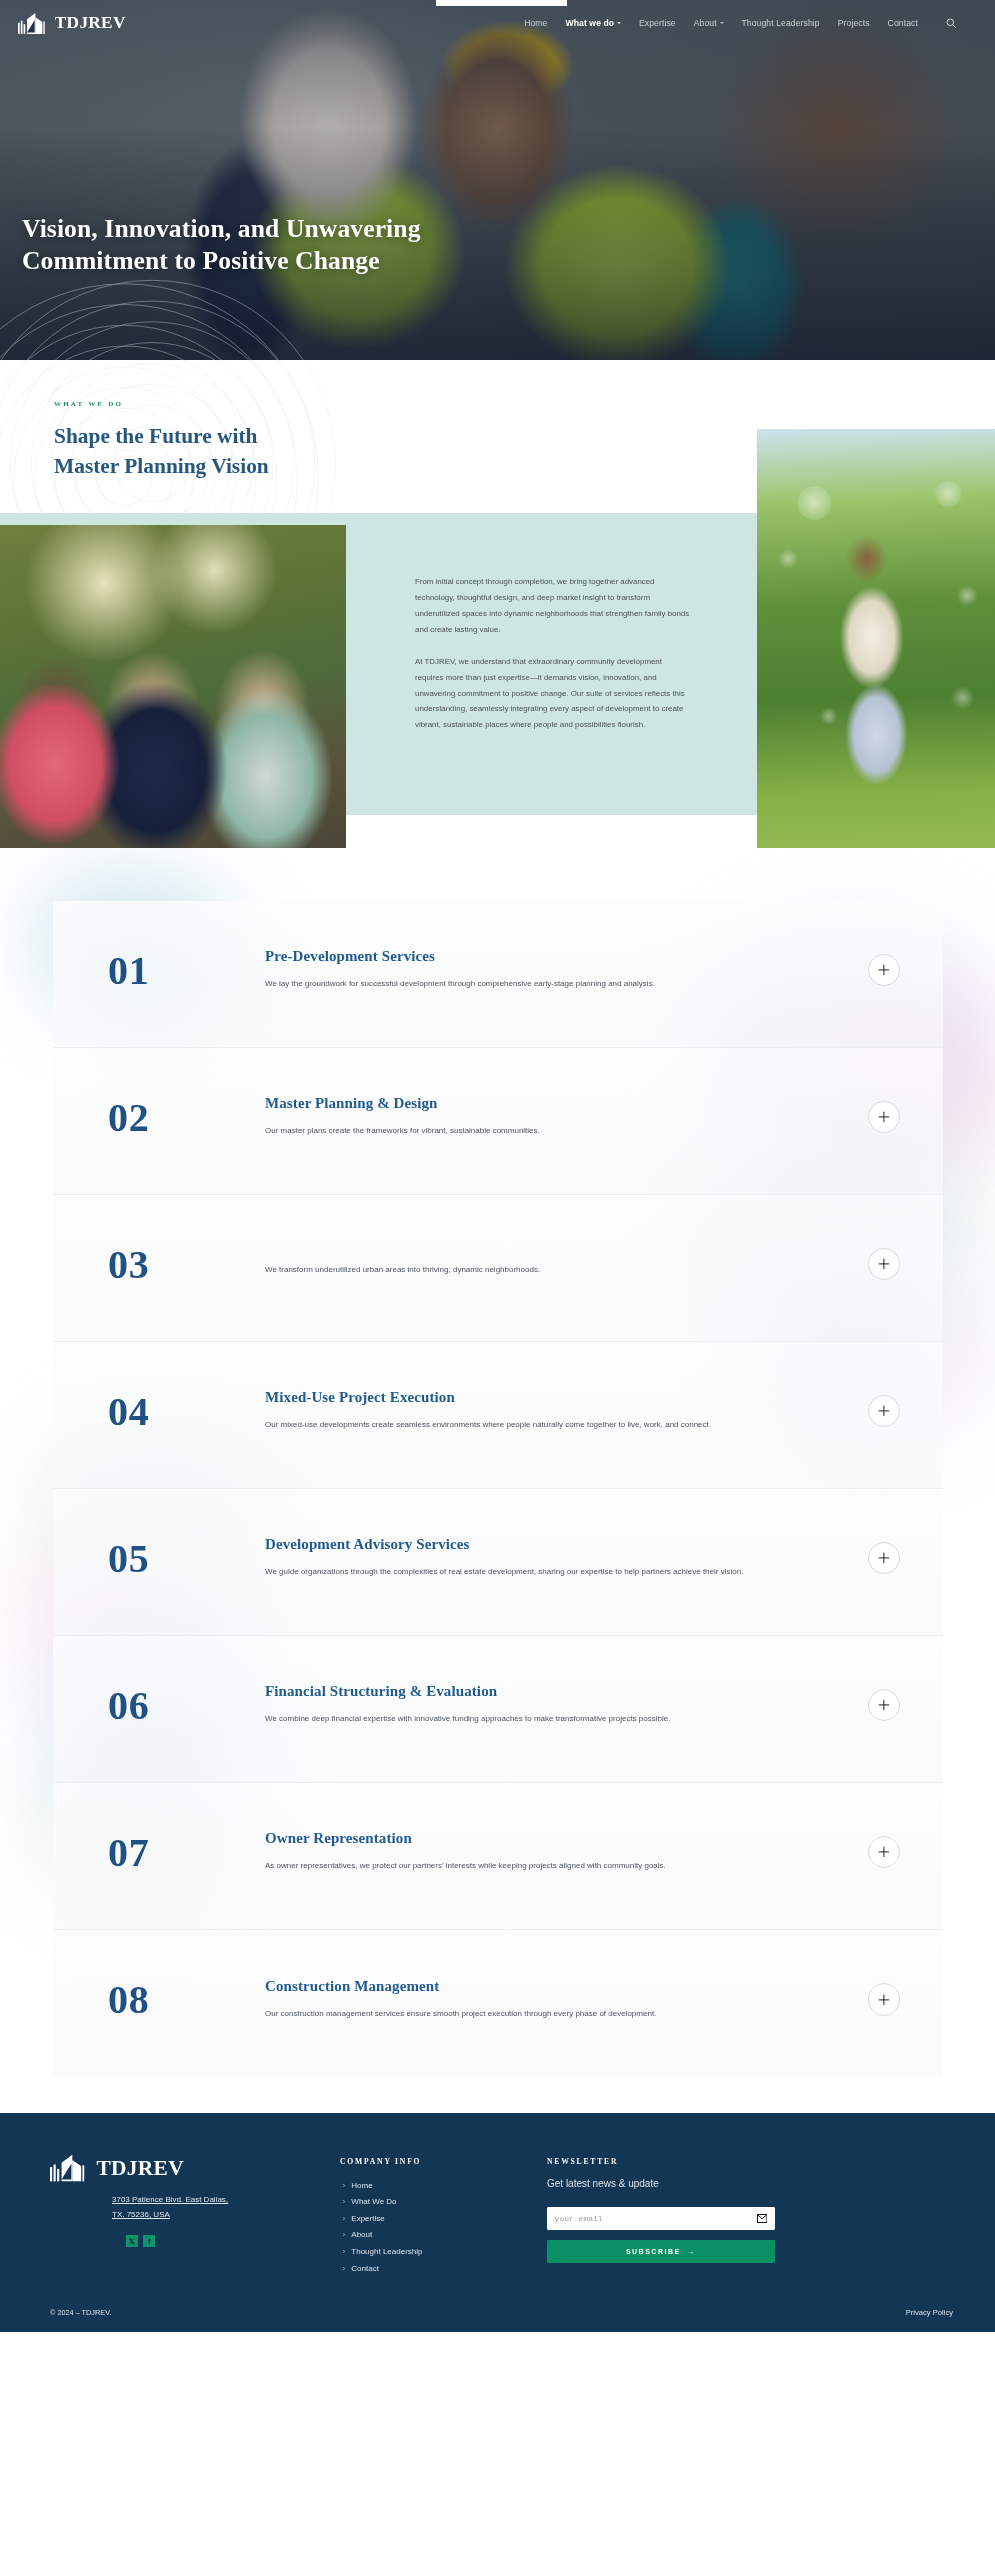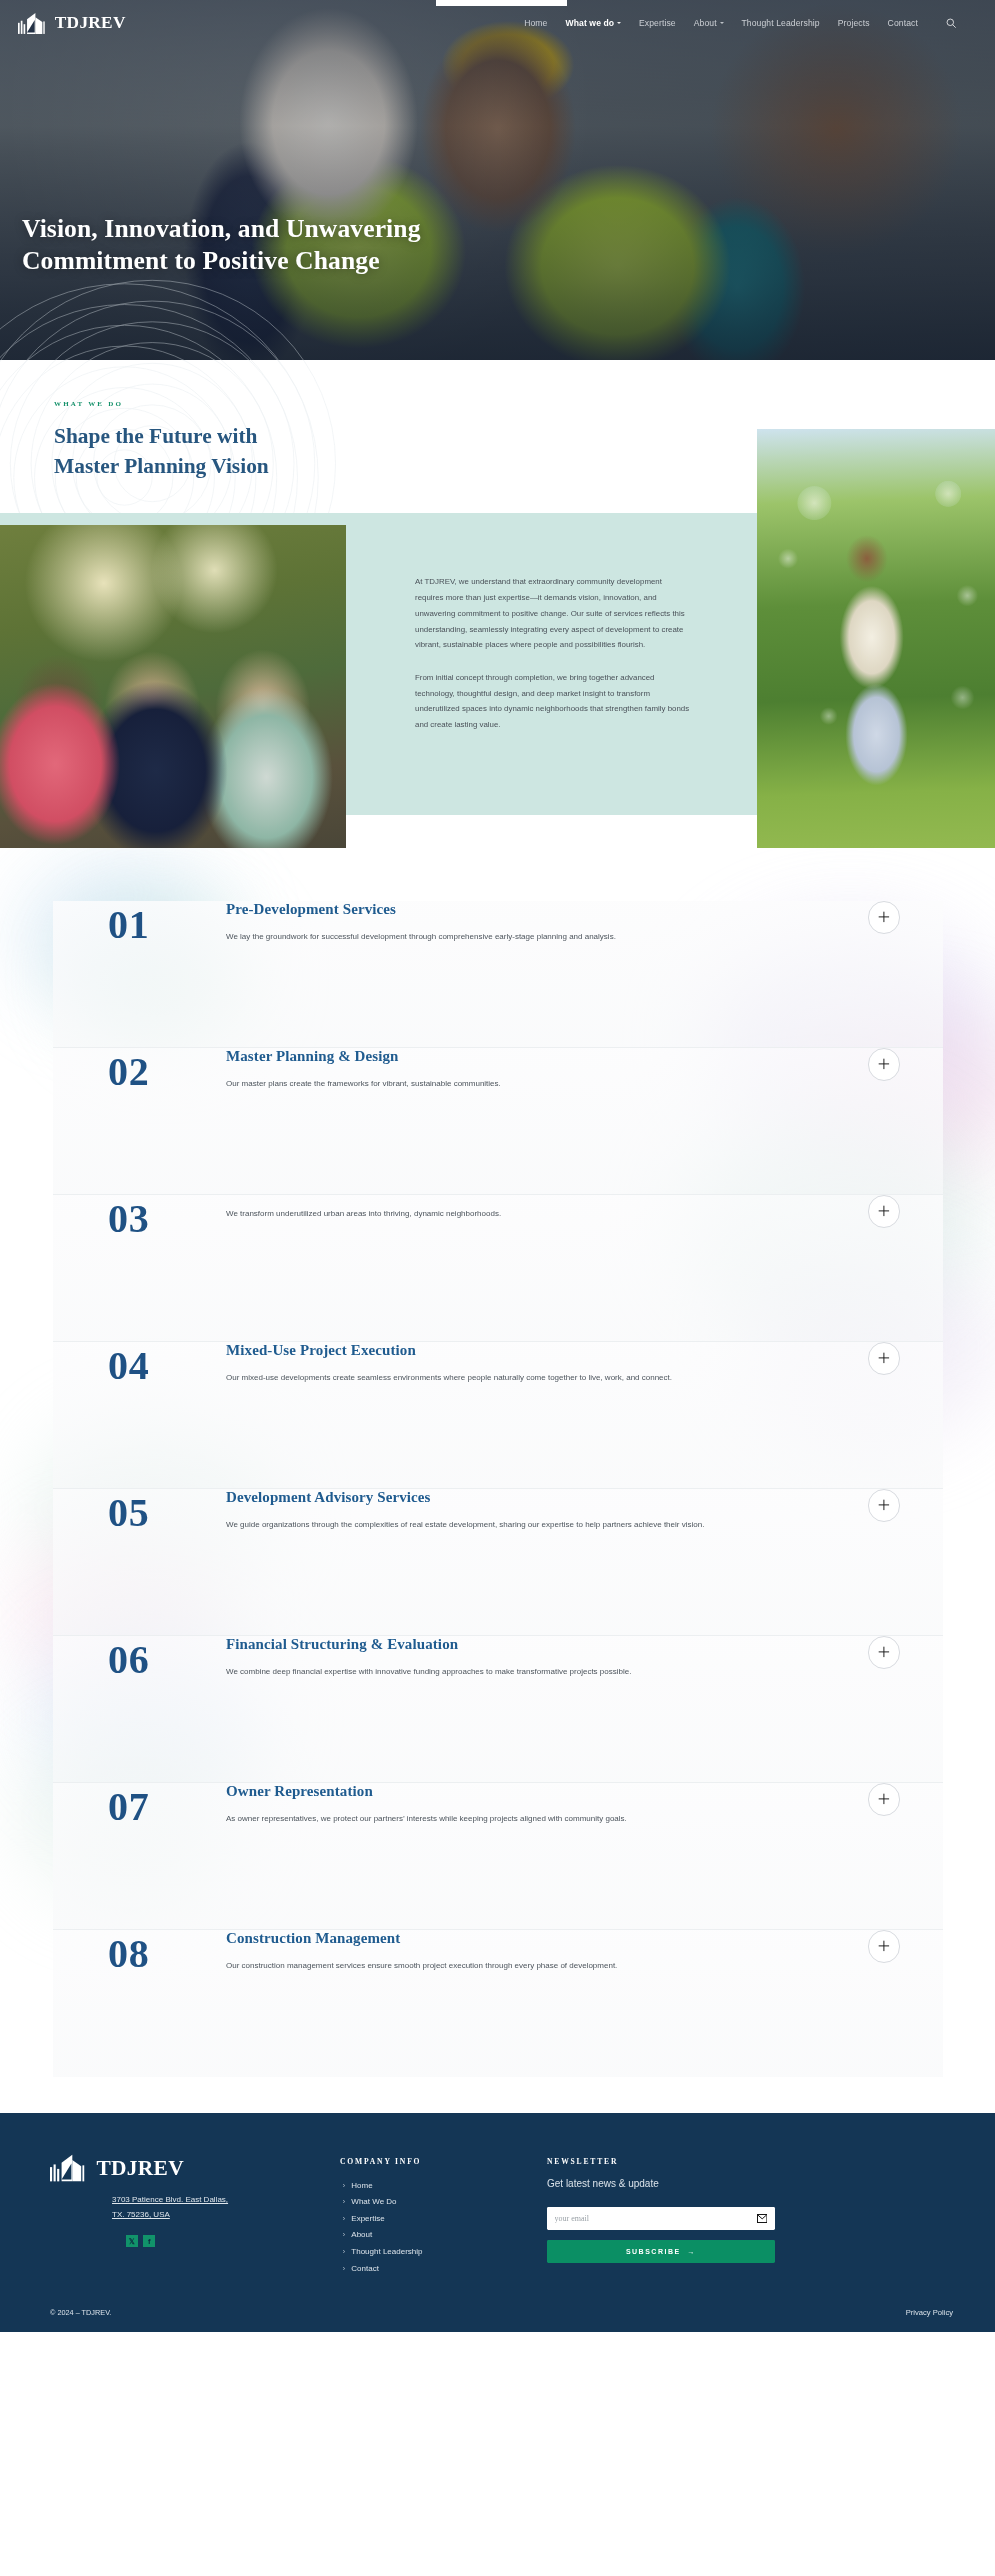--- a/index.html
+++ b/index.html
@@ -150,25 +150,26 @@
   }
   .mint-text p + p { margin-top: 16.6px; }
 
   
   .services { position: relative; background: #fff; padding: 53px 0 36px; }
   .blobs { position: absolute; inset: 0; pointer-events: none; overflow: hidden; }
   .blob { position: absolute; border-radius: 50%; filter: blur(40px); }
   .acc-wrap { position: relative; width: 890px; margin: 0 auto; z-index: 2; }
   .acc-item {
     position: relative;
-    display: flex; align-items: flex-start;
+    display: flex; align-items: center;
     min-height: 147px;
     padding: 0 43px 8px 55px;
     background: linear-gradient(180deg, rgba(252,252,253,.86) 0%, rgba(248,249,250,.72) 100%);
     border-bottom: 0.7px solid #eceff1;
+    gap: 39px;
   }
   .acc-item:last-child { border-bottom: none; }
   .acc-num {
     font-family: "Liberation Serif", serif;
     color: #1f5184; font-size: 40px; font-weight: 700;
     width: 118px; flex: none; letter-spacing: 0.7px;
   }
   .acc-main { flex: 1; min-width: 0; }
   .acc-title {
     font-family: "Liberation Serif", serif;
@@ -219,21 +220,21 @@
     cursor: pointer;
   }
   .f-chev { font-size: 7px; color: #b9c6d2; }
   .f-sub { margin-top: 11.8px; color: #dbe3ea; font-size: 10px; }
   .f-input {
     margin-top: 18.7px; height: 23px; background: #fff; border-radius: 1.4px;
     display: flex; align-items: center; padding: 0 7.6px;
   }
   .f-input input {
     border: 0; outline: 0; flex: 1; font-size: 8px; color: #5b6268;
-    font-family: Liberation Serif, serif; background: transparent;
+    font-family: Liberation Mono, monospace; background: transparent;
   }
   .f-input input::placeholder { color: #9aa1a7; }
   .f-subscribe {
     margin-top: 9.7px; height: 23px; background: #0b8f64; border: 0;
     color: #fff; font-size: 7px; letter-spacing: 1.5px; font-weight: 700;
     display: flex; align-items: center; justify-content: center; gap: 7px;
     cursor: pointer; font-family: "Liberation Sans", sans-serif; border-radius: 1.4px;
     width: 100%;
   }
   .footer-bottom {
@@ -334,22 +335,22 @@
       <h2 class="wwd-title">
         <span>Shape the Future with</span><br>
         <span>Master Planning Vision</span>
       </h2>
     </div>
 
     <div class="wwd-body">
       <div class="mint-panel"></div>
       <div class="left-photo"></div>
       <div class="mint-text">
+        <p>From initial concept through completion, we bring together advanced technology, thoughtful design, and deep market insight to transform underutilized spaces into dynamic neighborhoods that strengthen family bonds and create lasting value.</p>
         <p>At TDJREV, we understand that extraordinary community development requires more than just expertise—it demands vision, innovation, and unwavering commitment to positive change. Our suite of services reflects this understanding, seamlessly integrating every aspect of development to create vibrant, sustainable places where people and possibilities flourish.</p>
-        <p>From initial concept through completion, we bring together advanced technology, thoughtful design, and deep market insight to transform underutilized spaces into dynamic neighborhoods that strengthen family bonds and create lasting value.</p>
       </div>
       <div class="right-photo"></div>
     </div>
   </section>
 
   <section class="services">
     <div class="blobs">
       <div class="blob" style="left:28px;  top:21px;   width:194px; height:138px; background:#bcd9ef; opacity:.55;"></div>
       <div class="blob" style="left:76px; top:62px;   width:173px; height:131px; background:#c6e6d5; opacity:.5;"></div>
       <div class="blob" style="left:705px;top:76px;  width:290px; height:228px; background:#dcd6f2; opacity:.6;"></div>

